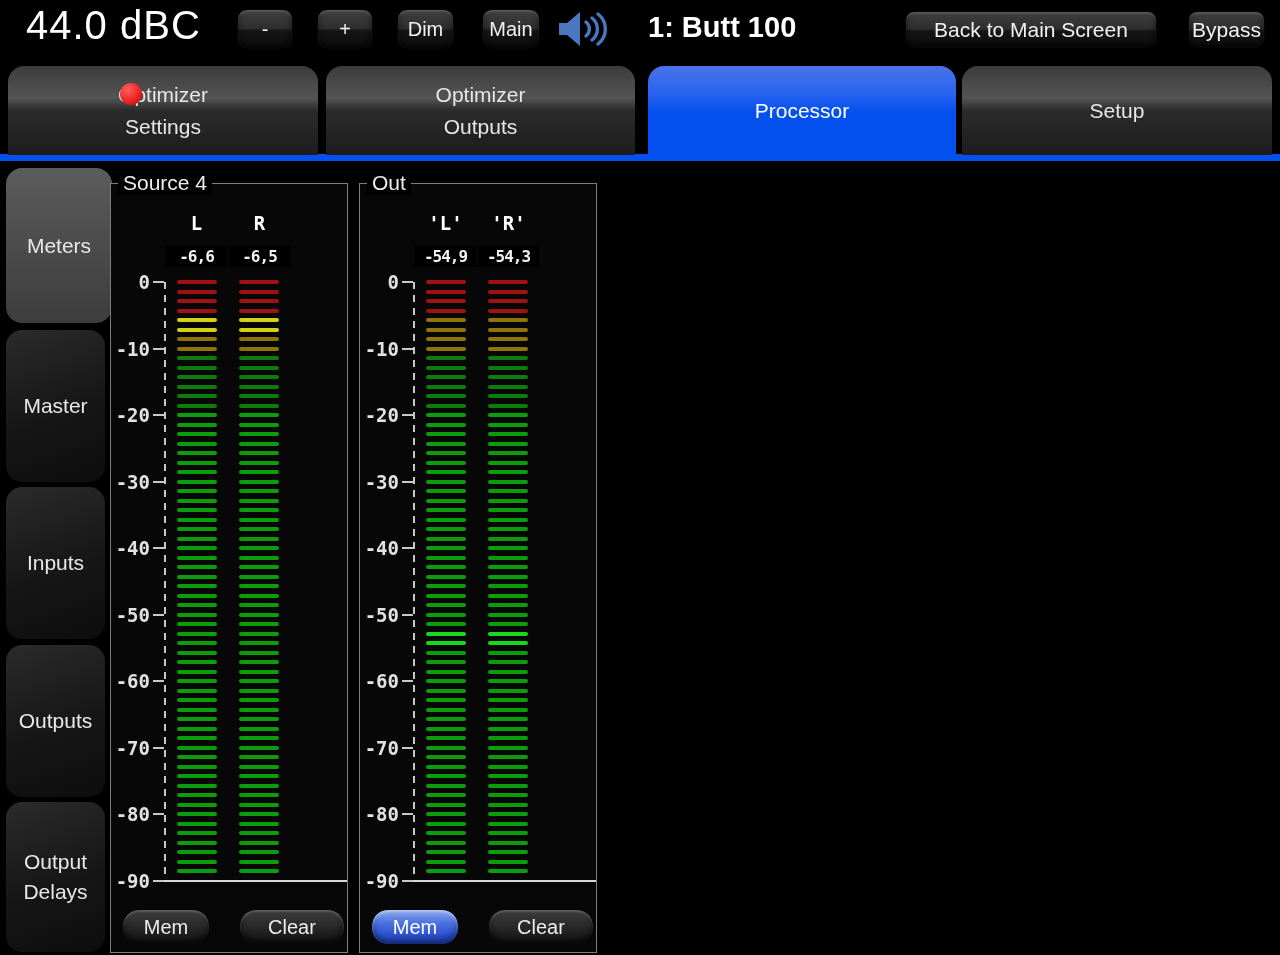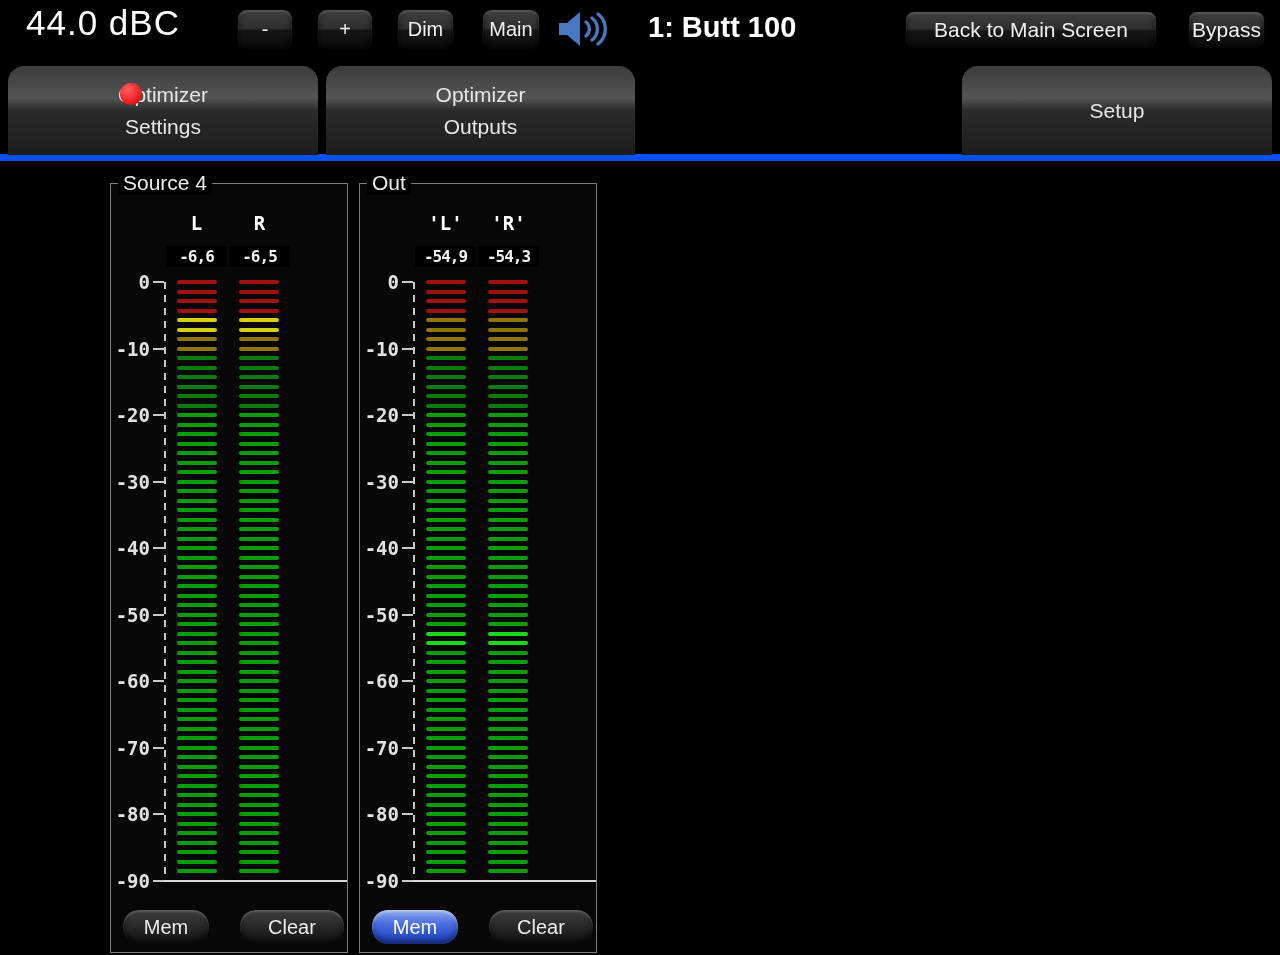--- a/index.html
+++ b/index.html
@@ -2,21 +2,21 @@
 <html><head>
 <meta charset="utf-8">
 <style>
   * { margin:0; padding:0; box-sizing:border-box; }
   html,body { background:#000; }
   body { font-family:"Liberation Sans", sans-serif; }
   #screen { position:relative; width:1280px; height:955px; background:#000; overflow:hidden; }
 
   
   .topbar { position:absolute; left:0; top:0; width:1280px; height:58px; background:#000; }
-  .level-display { position:absolute; left:26px; top:3px; font-size:35px; color:#fff; letter-spacing:1px; }
+  .level-display { position:absolute; left:26px; top:3px; font-size:40px; color:#fff; letter-spacing:1px; }
   .tb-btn {
     position:absolute; top:9px; height:40px; border:1px solid #060606; border-radius:10px;
     background:linear-gradient(180deg,#404040 0%,#2e2e2e 48%,#141414 55%,#101010 100%);
     box-shadow:inset 0 2px 2px rgba(255,255,255,.14), inset 0 -4px 6px rgba(0,0,0,.7);
     color:#f0f0f0; font-size:20px; display:flex; align-items:center; justify-content:center;
     cursor:default;
   }
   .tb-btn.small { width:56px; }
   .tb-wide { top:11px; height:37px; font-size:21px; border-radius:9px; }
   .preset-title { position:absolute; left:648px; top:11px; font-size:29px; font-weight:bold; color:#fff; }
@@ -125,25 +125,45 @@
     <div class="accent-line"></div>
     <div class="tab" style="left:8px; width:310px;">
       <span>Optimizer</span>
       <span>Settings</span>
       <span class="alert-dot"></span>
     </div>
     <div class="tab" style="left:326px; width:309px;">
       <span>Optimizer</span>
       <span>Outputs</span>
     </div>
+    <div class="tab active" style="left:648px; width:308px;">
+      <span>Processor</span>
+    </div>
     <div class="tab" style="left:962px; width:310px;">
       <span>Setup</span>
     </div>
   </div>
 
+  <div class="sidebar">
+    <div class="side-item active" style="top:6px; height:155px;">
+        <span>Meters</span>
+      </div>
+    <div class="side-item" style="top:168px; height:152px;">
+        <span>Master</span>
+      </div>
+    <div class="side-item" style="top:325px; height:152px;">
+        <span>Inputs</span>
+      </div>
+    <div class="side-item" style="top:483px; height:152px;">
+        <span>Outputs</span>
+      </div>
+    <div class="side-item" style="top:640px; height:150px; line-height:30px;">
+        <span style="width:70px; display:inline-block;">Output Delays</span>
+      </div>
+  </div>
 
   <div class="panel" style="left:110px;">
     <span class="panel-legend">Source 4</span>
     <span class="ch-label pos-l">L</span>
     <span class="ch-label pos-r">R</span>
     <span class="ch-val pos-l">-6,6</span>
     <span class="ch-val pos-r">-6,5</span>
     <div class="axis-line"></div>
     <div class="baseline"></div>
     <div class="scale-layer">

